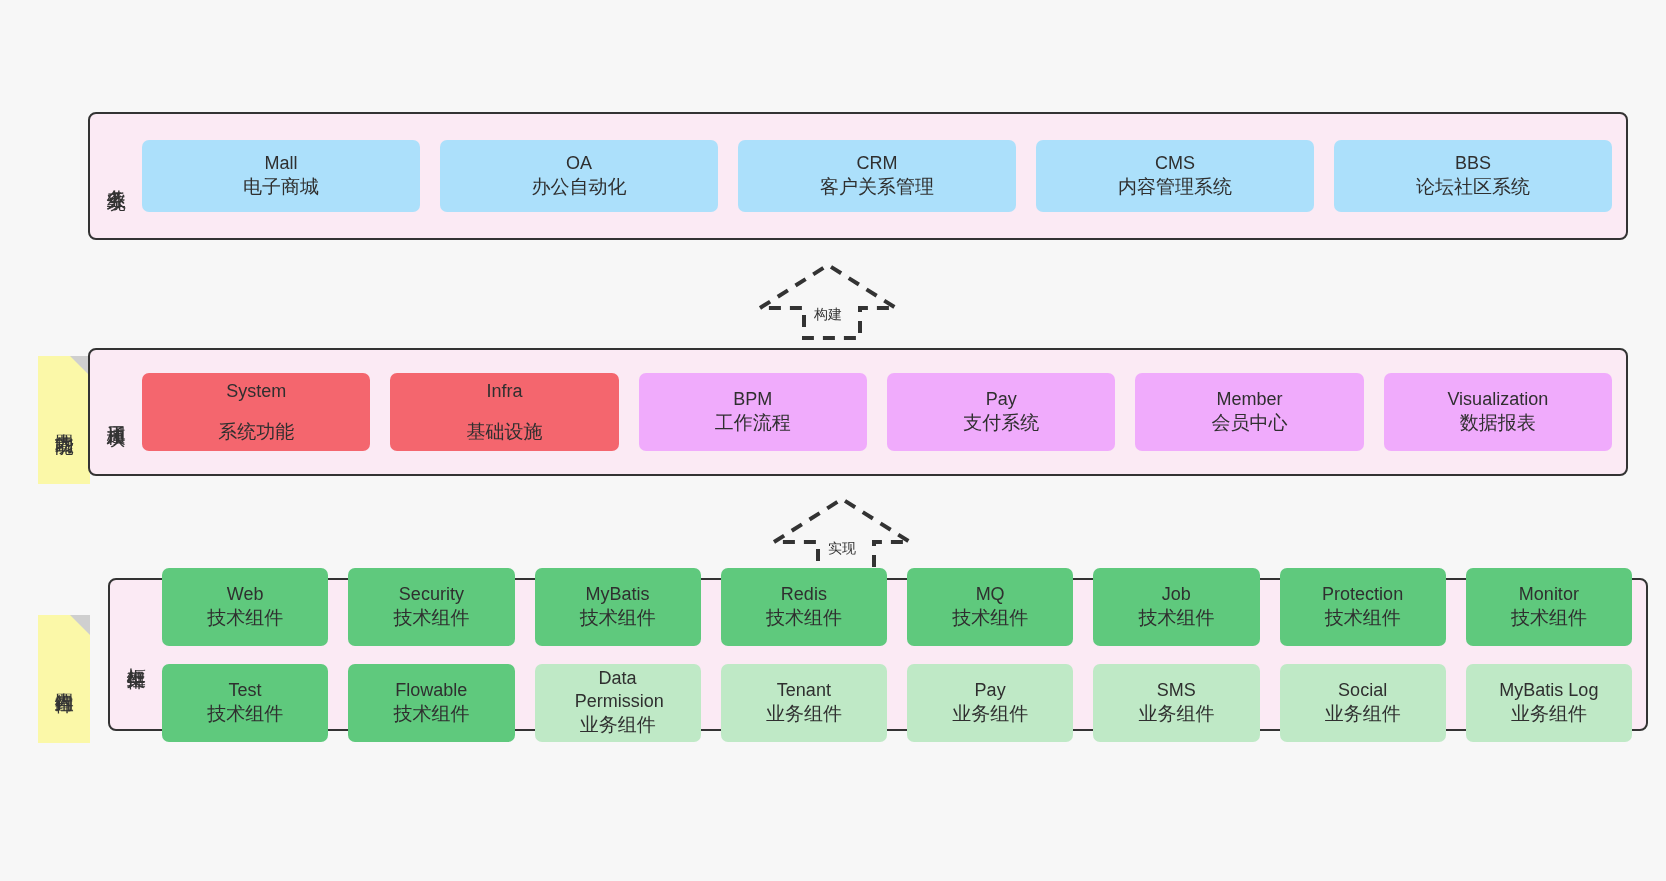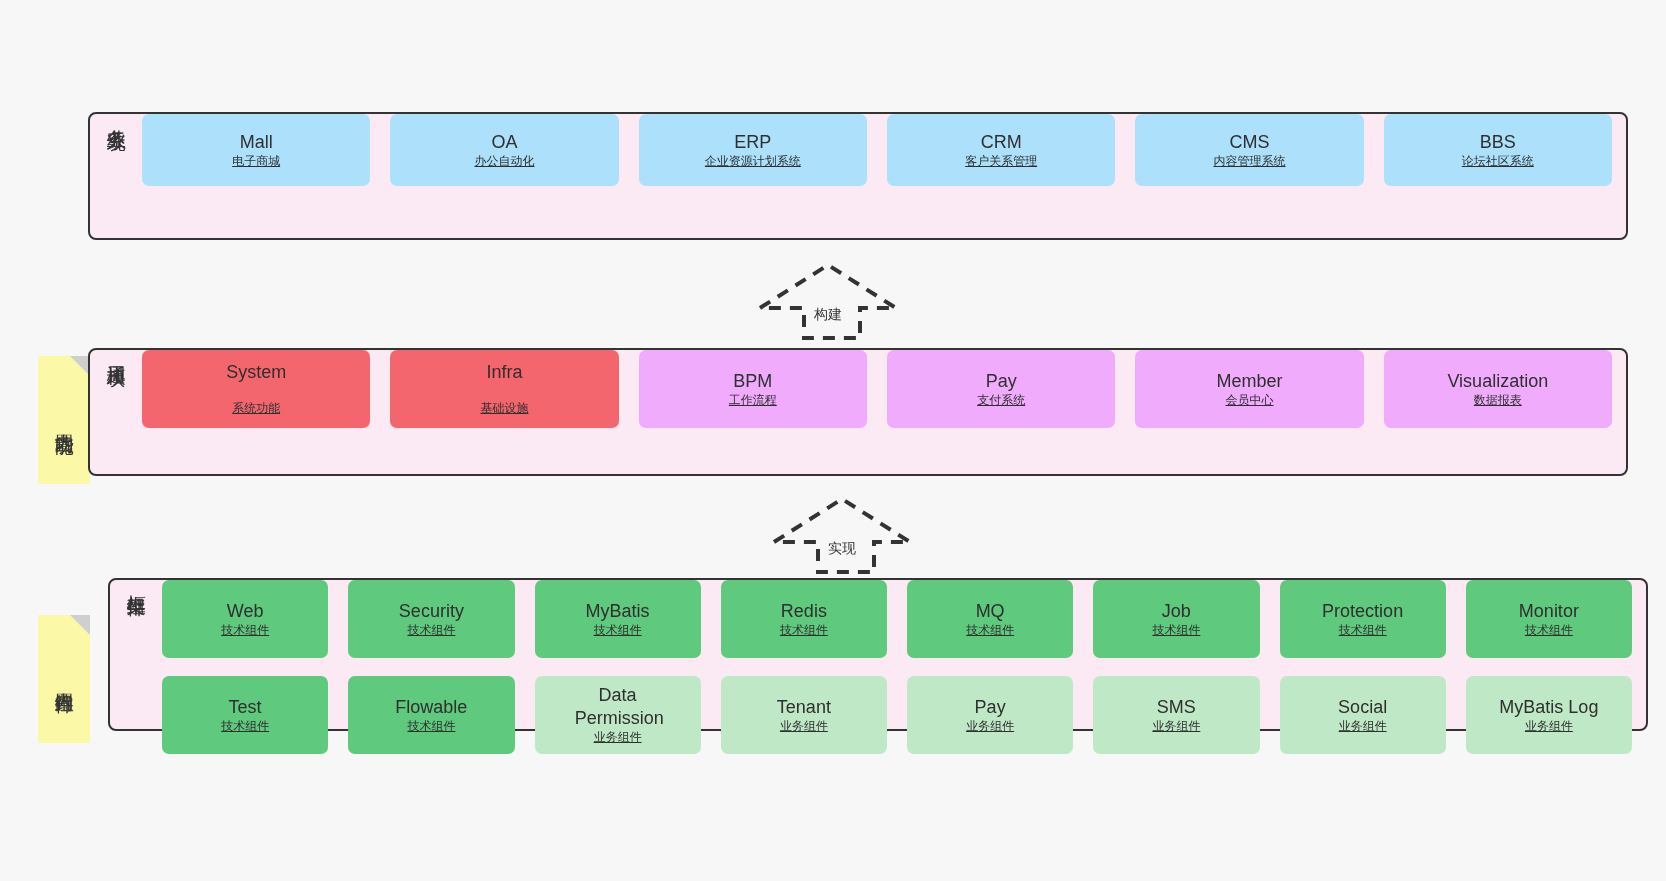--- a/index.html
+++ b/index.html
@@ -22,21 +22,21 @@
   }
 
   
   .layer {
     position: absolute;
     background: #fbeaf4;
     border: 2px solid #333333;
     border-radius: 8px;
     box-sizing: border-box;
     display: flex;
-    align-items: flex-start;
+    align-items: center;
   }
   .layer-title {
     width: 52px;
     flex: 0 0 52px;
     display: flex;
     align-items: center;
     justify-content: center;
     font-size: 19px;
     line-height: 1.18;
     color: #333333;
@@ -70,21 +70,21 @@
     justify-content: center;
     text-align: center;
     font-size: 18px;
     line-height: 1.28;
     color: #2f2f2f;
     padding: 6px 4px;
     box-sizing: border-box;
     user-select: none;
   }
   .node .title { font-size: 18px; }
-  .node .sub   { font-size: 12px; text-decoration: underline; }
+  .node .sub   { font-size: 19px; }
 
   .node.blue        { background: #ace0fb; }
   .node.red         { background: #f4666e; gap: 17px; }
   .node.pink        { background: #f0abfc; }
   .node.green       { background: #5fc97d; }
   .node.green-light { background: #bfe9c6; }
 
   
   .sticky {
     position: absolute;
@@ -142,24 +142,20 @@
       <div class="row" style="height:72px;">
         <div class="node blue">
           <span class="title">Mall</span>
           <span class="sub">电子商城</span>
         </div>
         <div class="node blue">
           <span class="title">OA</span>
           <span class="sub">办公自动化</span>
         </div>
         <div class="node blue">
-          <span class="title">ERP</span>
-          <span class="sub">企业资源计划系统</span>
-        </div>
-        <div class="node blue">
           <span class="title">CRM</span>
           <span class="sub">客户关系管理</span>
         </div>
         <div class="node blue">
           <span class="title">CMS</span>
           <span class="sub">内容管理系统</span>
         </div>
         <div class="node blue">
           <span class="title">BBS</span>
           <span class="sub">论坛社区系统</span>

